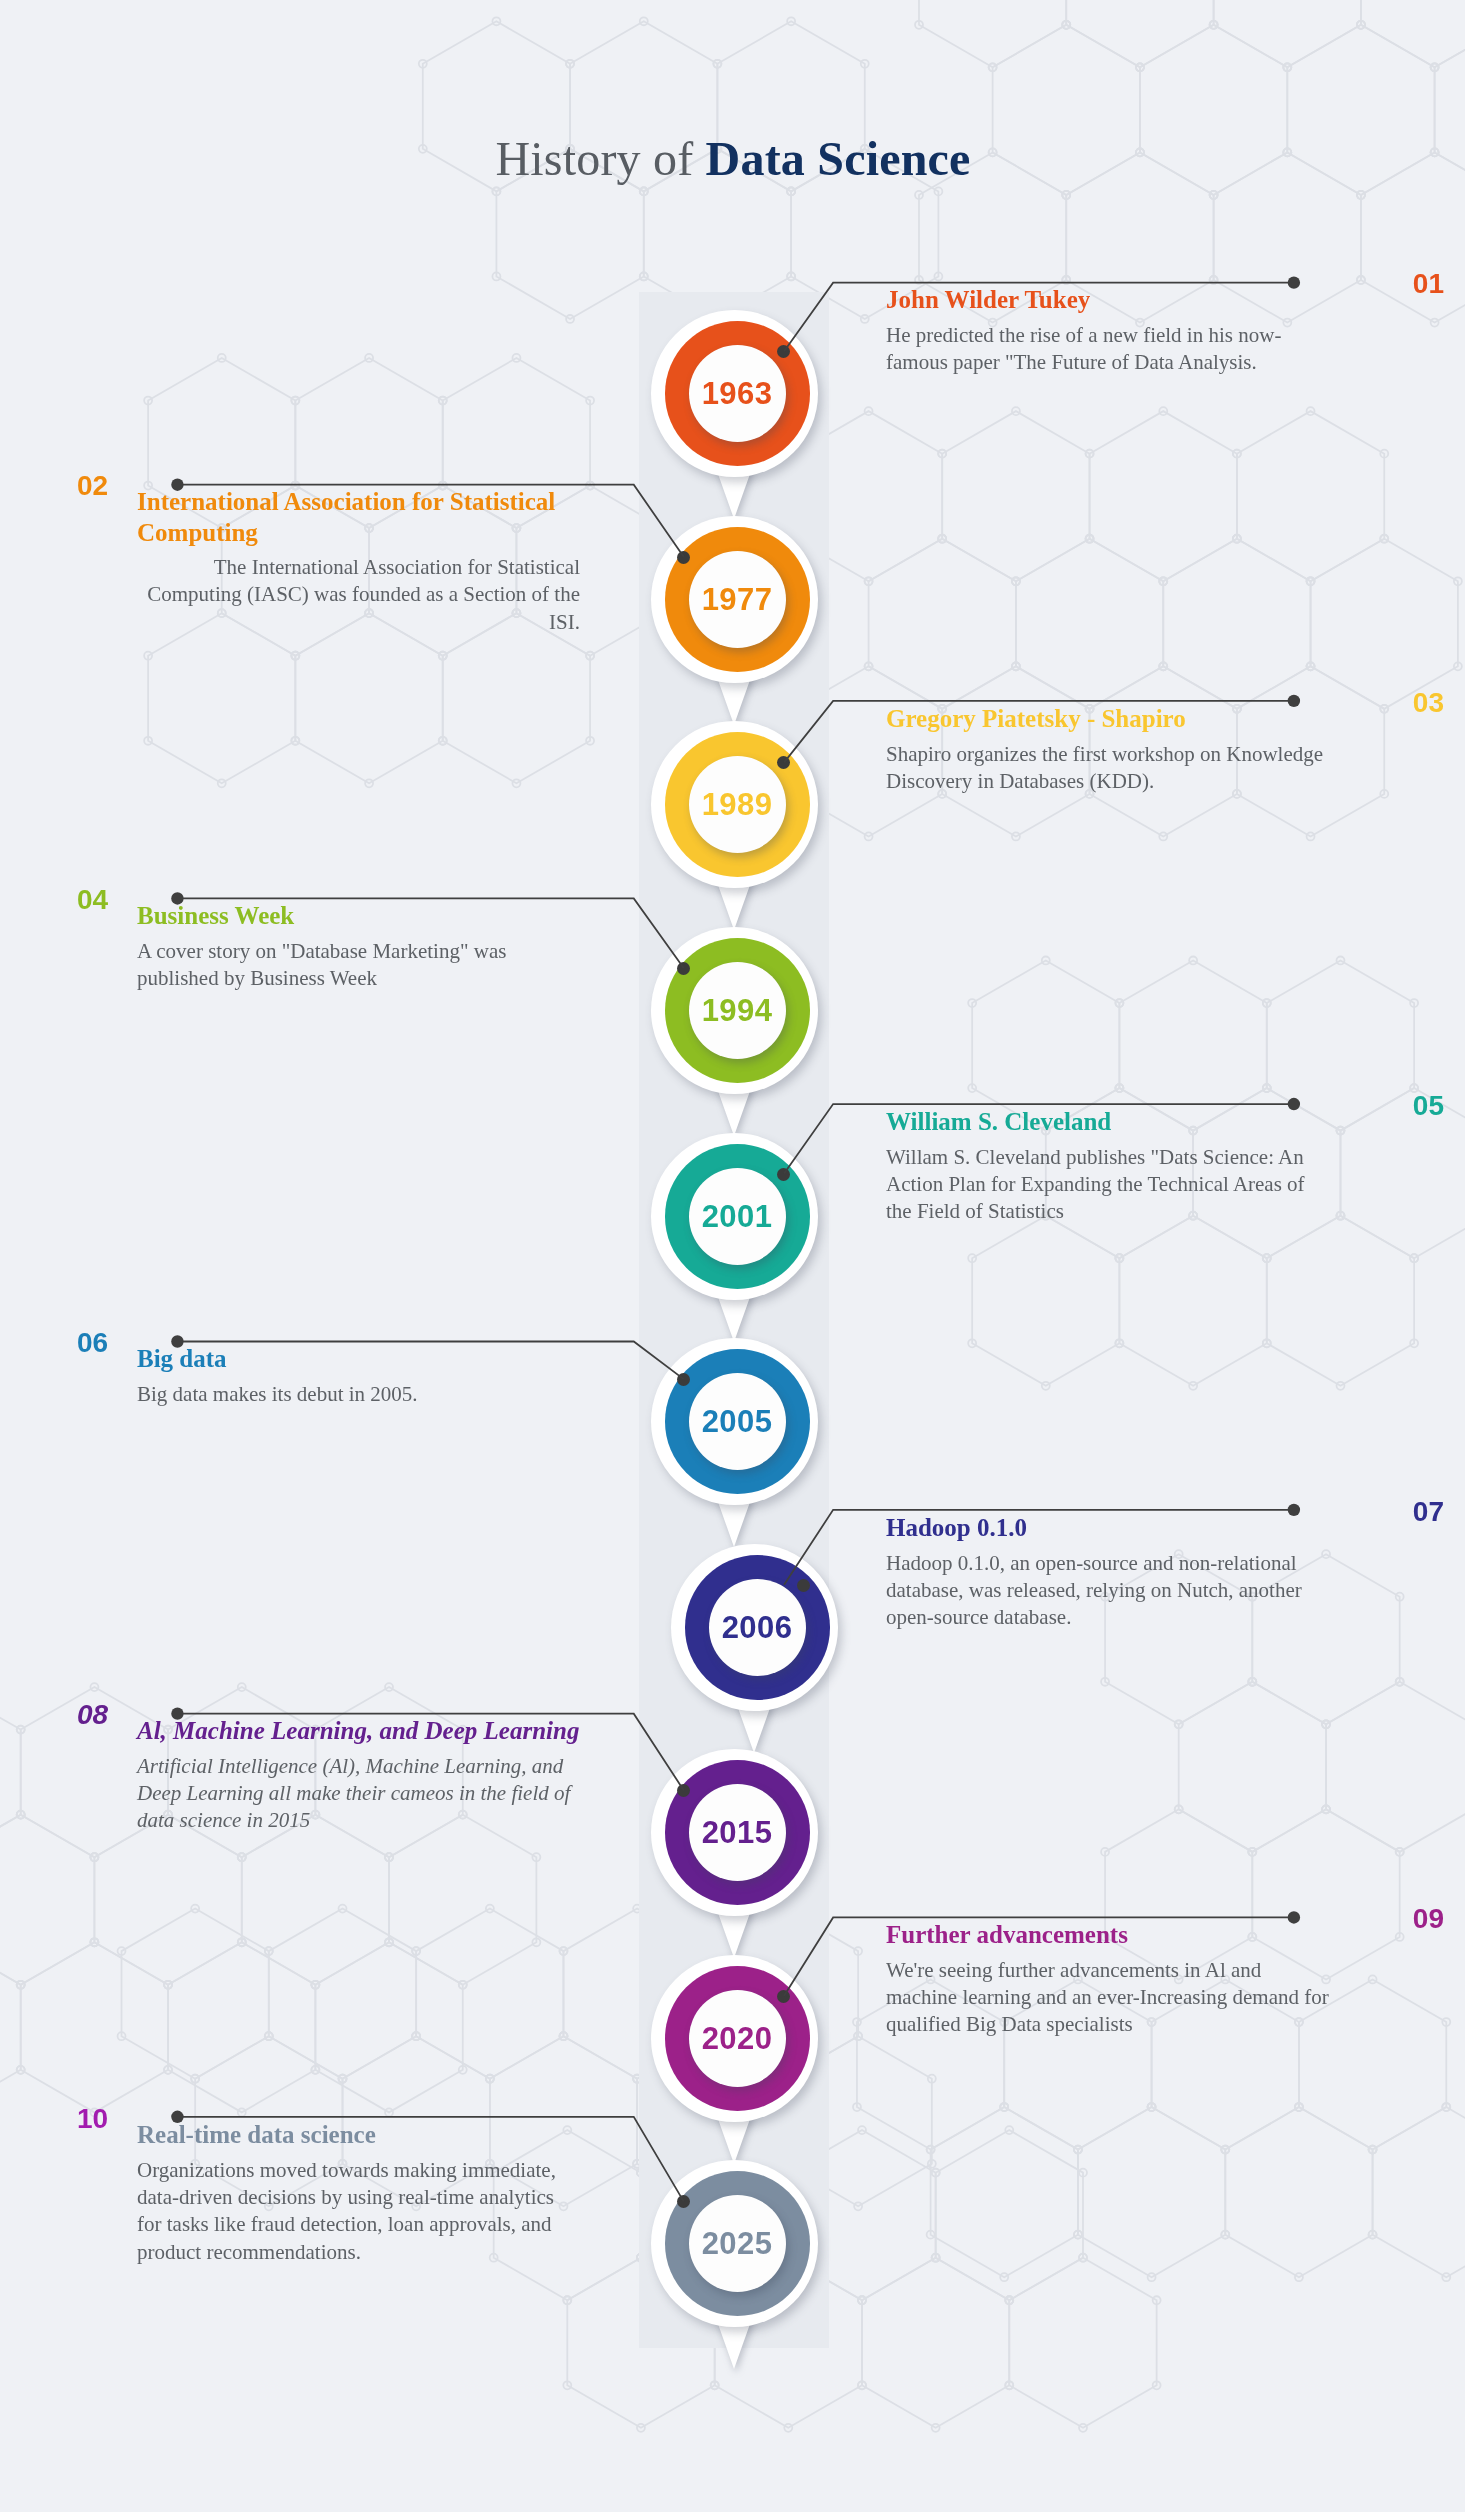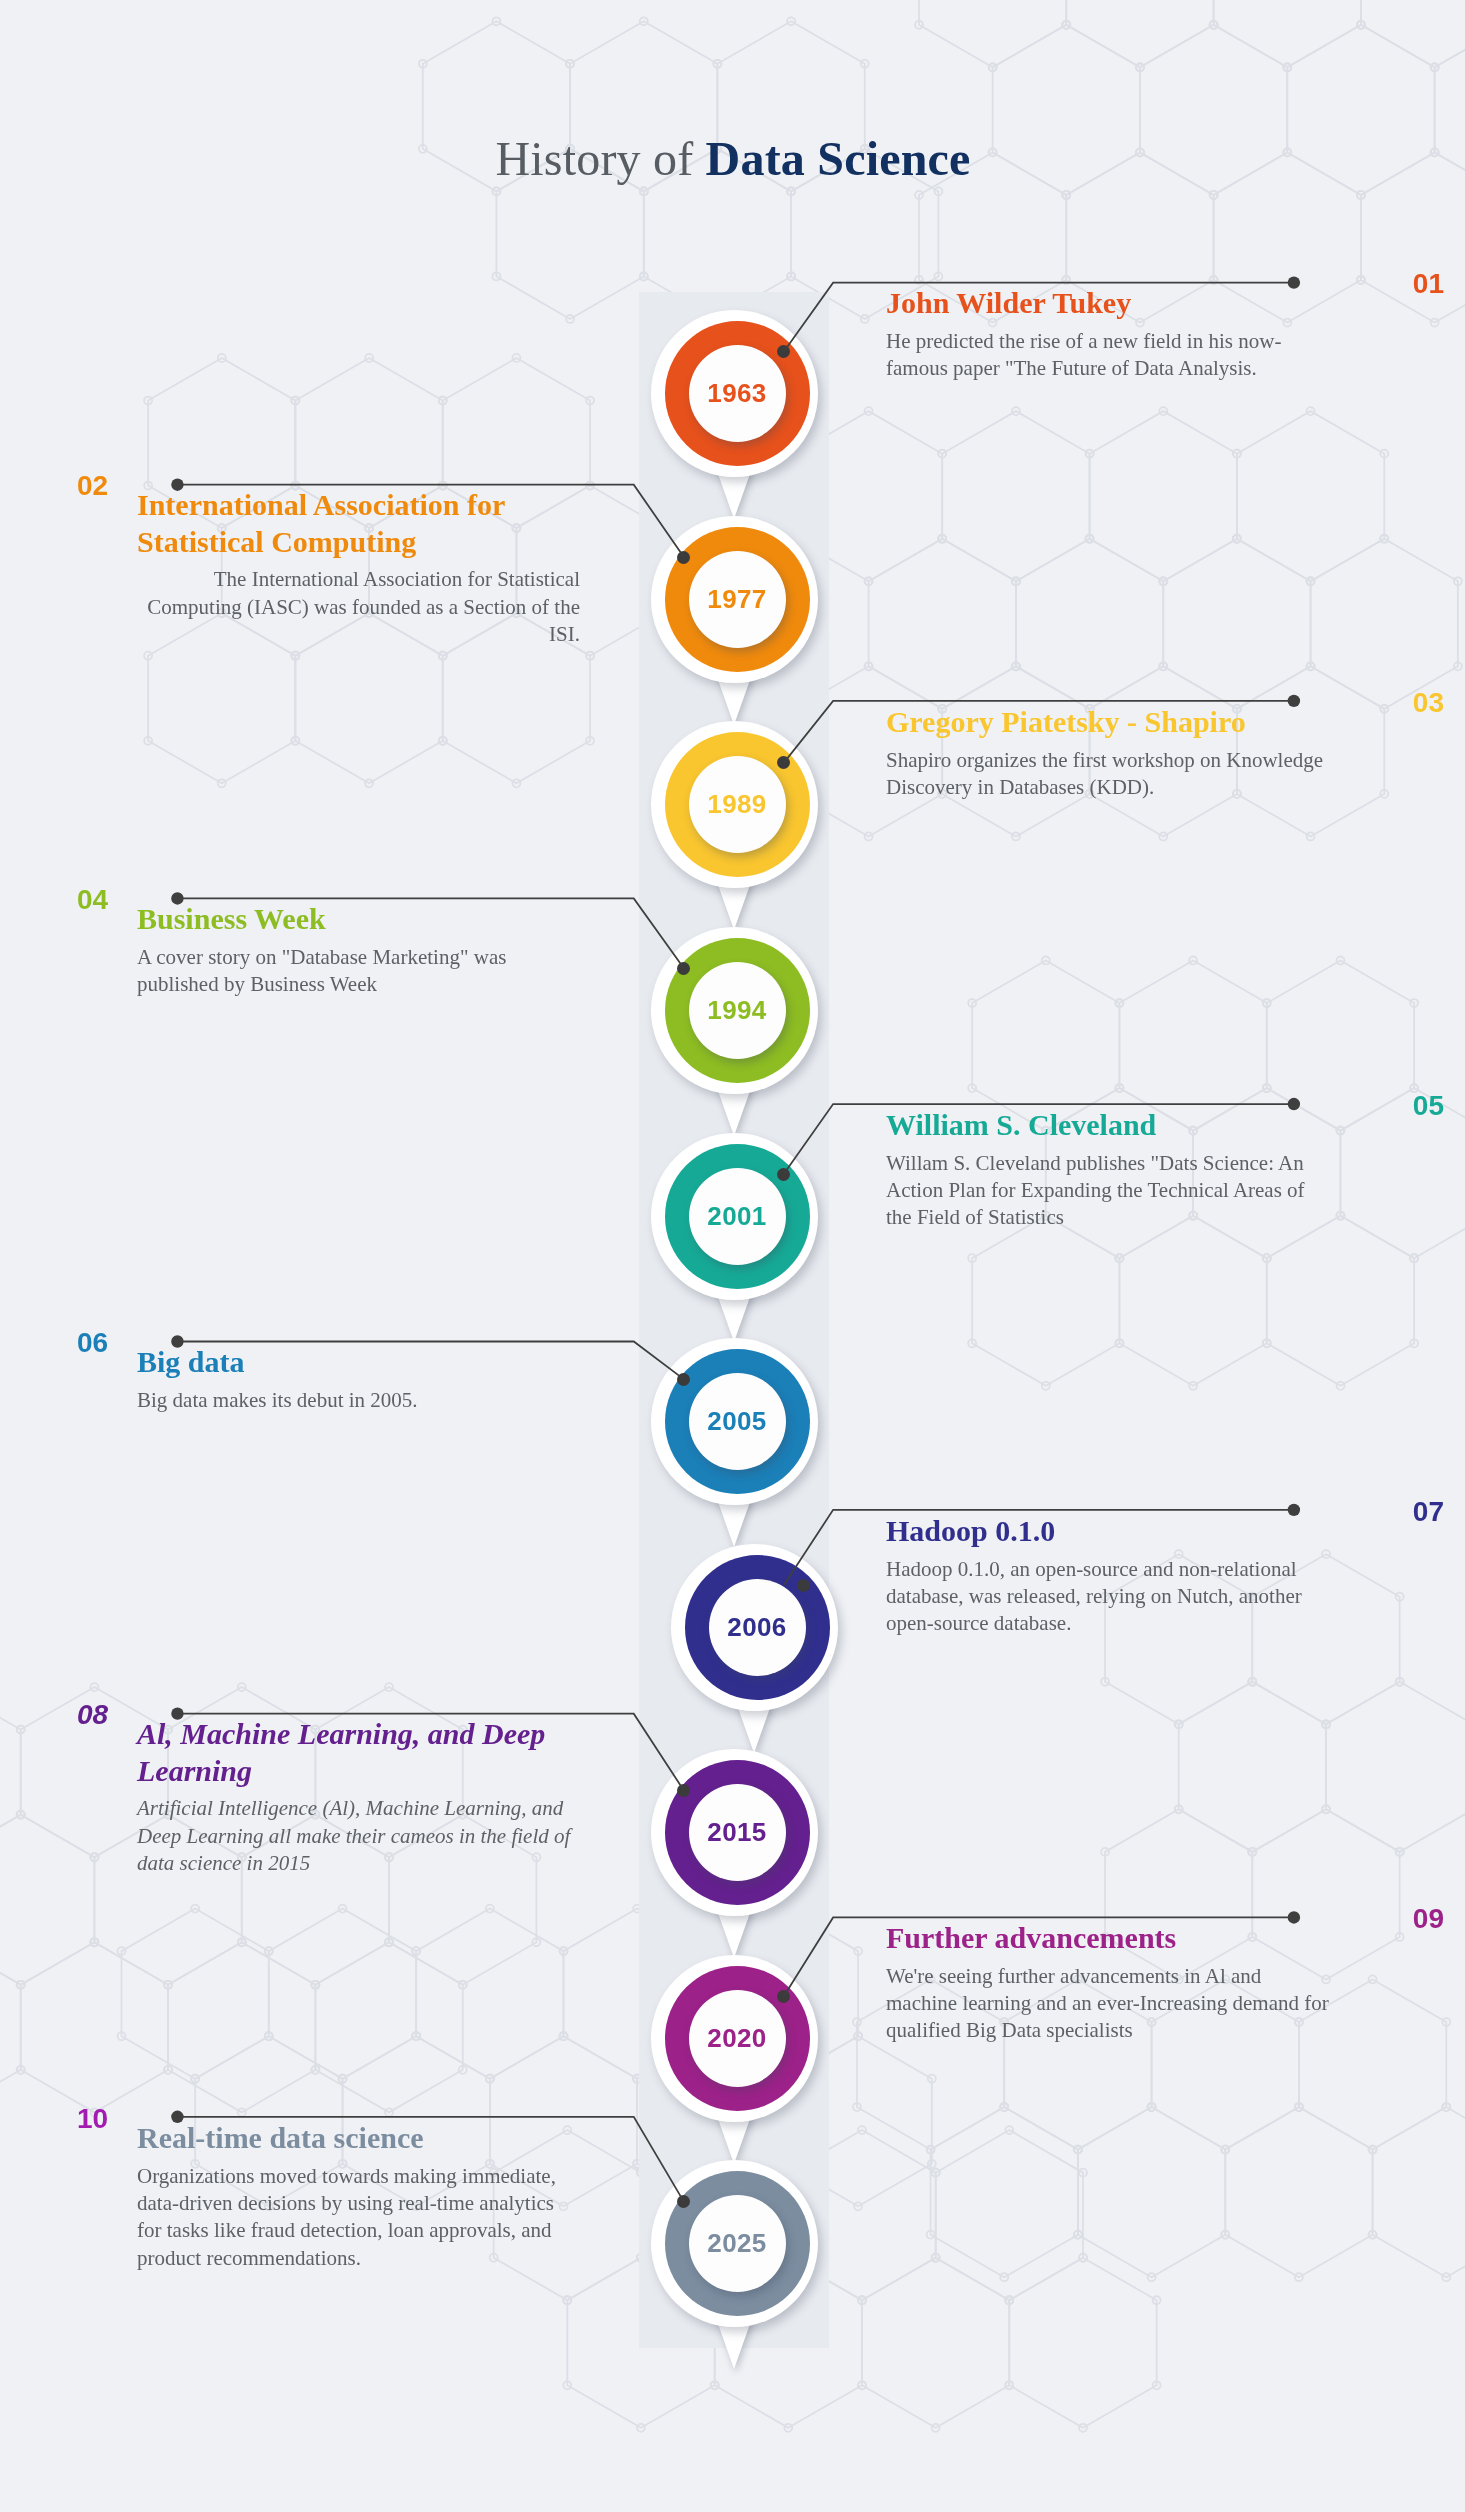--- a/index.html
+++ b/index.html
@@ -49,35 +49,35 @@
     position:absolute;left:14px;top:10.6px;width:145px;height:145px;border-radius:50%;
   }
   .pin .inner{
     position:absolute;left:38px;top:35px;width:97px;height:97px;border-radius:50%;
     background:#fdfdfd;
     box-shadow:inset 0 0 0 0 #fff, 2.7px 4.4px 8px rgba(60,70,90,.30);
     display:flex;align-items:center;justify-content:center;
   }
   .pin .yr{
     font-family:"Liberation Sans", sans-serif;
-    font-weight:700;font-size:26px;letter-spacing:0.4px;
+    font-weight:700;font-size:31px;letter-spacing:0.4px;
   }
   .pin .dot{
     position:absolute;width:13.3px;height:13.3px;border-radius:50%;background:#3b3b3b;z-index:3;
   }
 
   
   .blk{position:absolute;z-index:5;}
   .blk .num{
     font-family:"Liberation Sans", sans-serif;
     font-weight:700;font-size:28px;line-height:1;
   }
   .blk .hd{
     font-family:"Liberation Serif", serif;
-    font-weight:700;font-size:30px;line-height:1.22;margin-top:15px;
+    font-weight:700;font-size:25px;line-height:1.22;margin-top:15px;
   }
   .blk .bd{
     font-family:"Liberation Serif", serif;
     font-weight:400;font-size:21px;line-height:1.30;color:#5d6166;margin-top:6.2px;
   }
   .blk.right{text-align:left;}
   .blk.left{text-align:left;}
   .blk.left .num{position:absolute;top:0;left:0;}
   .blk.right .num{position:absolute;top:0;right:0;}
 </style>

